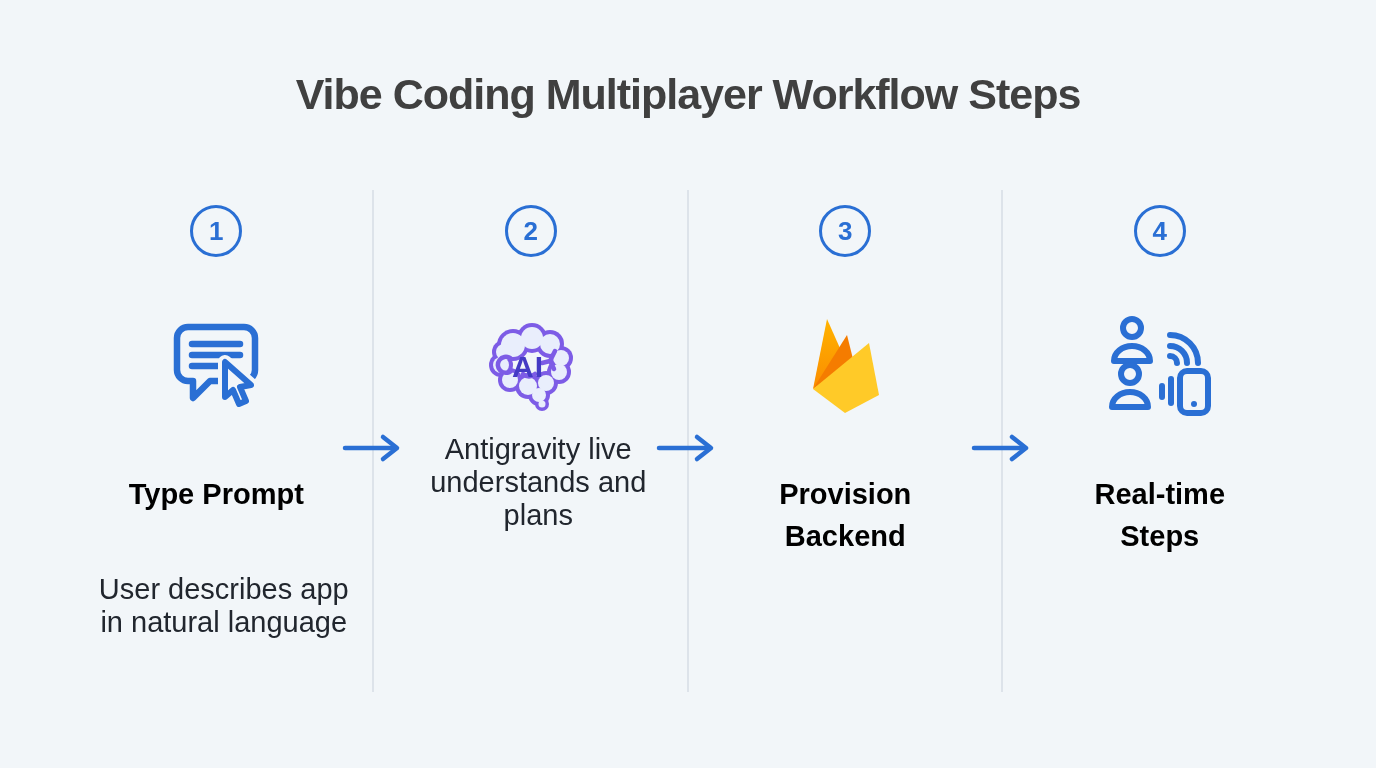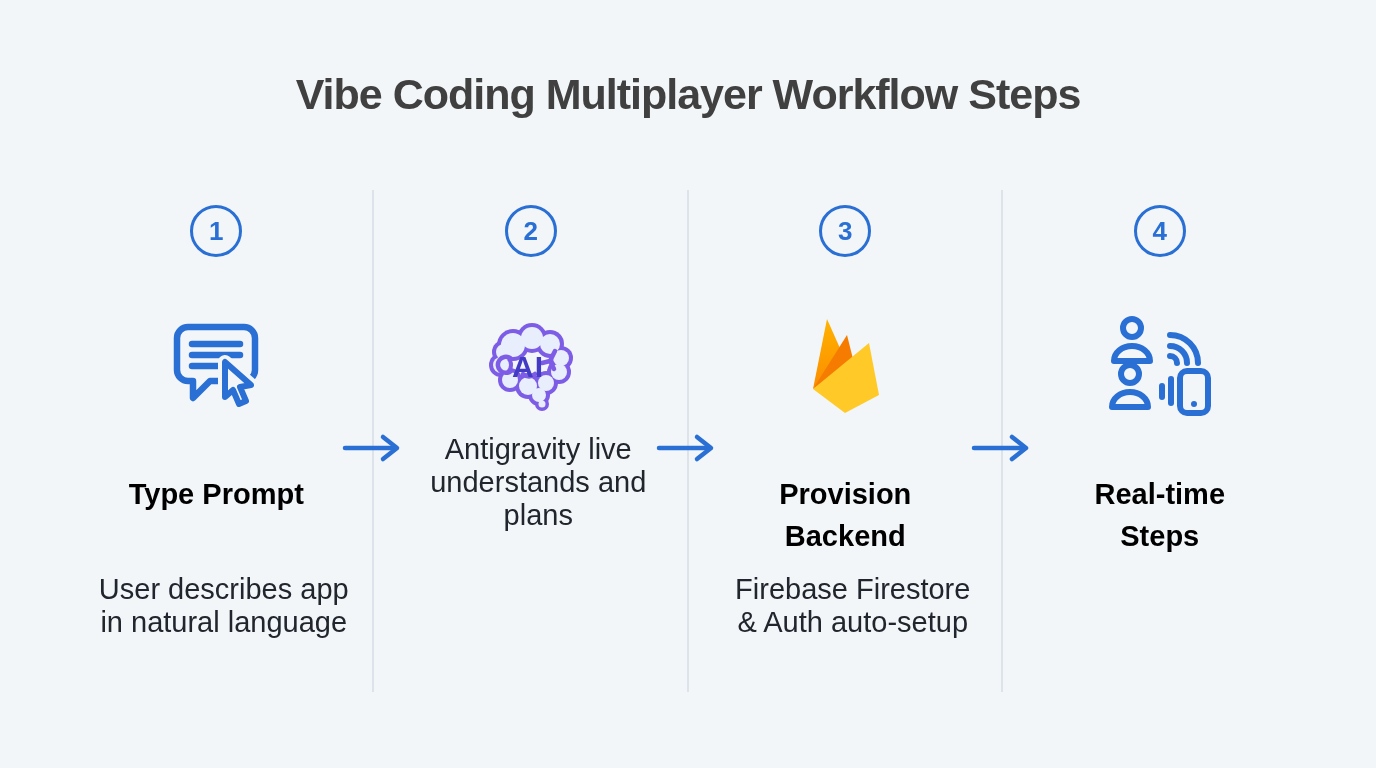--- a/index.html
+++ b/index.html
@@ -150,22 +150,20 @@
           <polygon points="20,76 34,6 50,42" fill="url(#fbSpike)"></polygon>
           <polygon points="20,76 54,22 61,50" fill="#f57c00"></polygon>
           <polygon points="20,76 76,30 86,82 52,100" fill="#ffca28"></polygon>
         </svg>
       </div>
       <div class="step-circle" style="order:1">
         <span>3</span>
       </div>
       <h2 class="step-title" style="order:3">Provision
 Backend</h2>
-      <p class="step-desc" style="order:4">Firebase Firestore
-&amp; Auth auto-setup</p>
     </section>
 
     <section class="step">
       <div class="step-circle">
         <span>4</span>
       </div>
       <div class="step-icon">
         <svg width="104" height="104" viewBox="0 0 104 104" fill="none">
           <g stroke="#2a6fd4" stroke-width="6" stroke-linecap="round" stroke-linejoin="round">
             <g>

